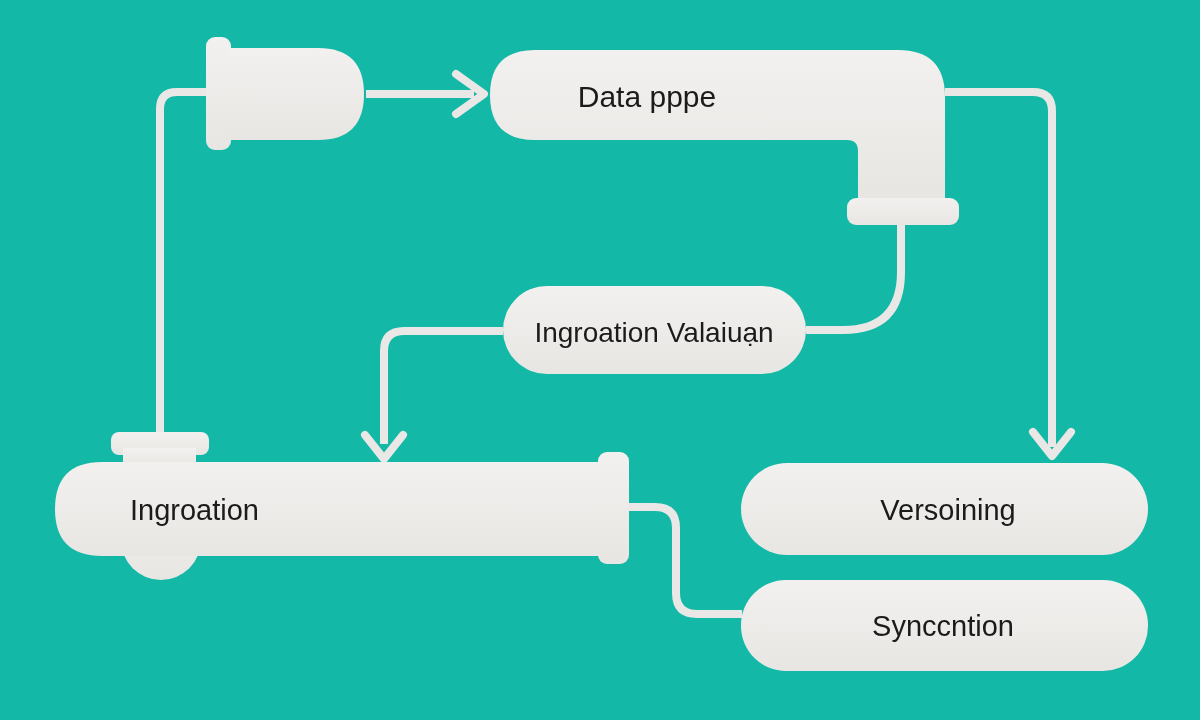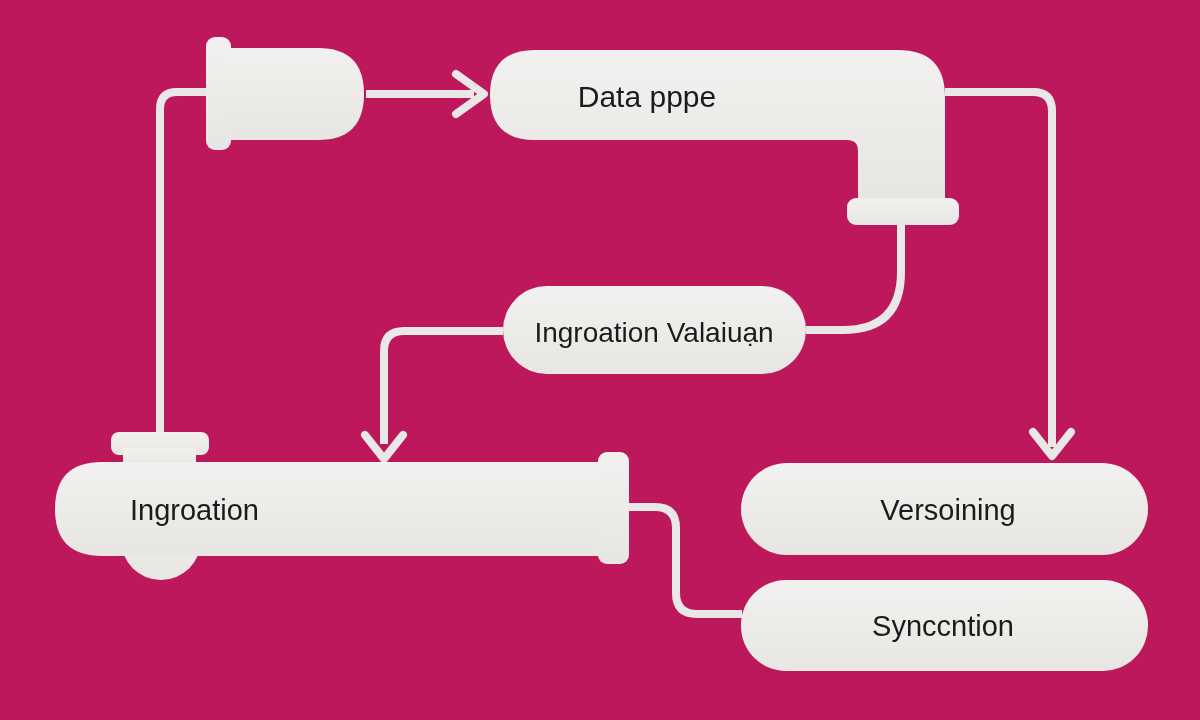--- a/index.html
+++ b/index.html
@@ -8,21 +8,21 @@
     width: 1200px;
     height: 720px;
     background: #000000;
     overflow: hidden;
     font-family: "Liberation Sans", sans-serif;
   }
   .stage {
     position: relative;
     width: 1200px;
     height: 720px;
-    background: #be185d;
+    background: #14b8a6;
   }
   svg { display: block; }
   .node-label {
     fill: #1b1b1b;
     font-family: "Liberation Sans", sans-serif;
   }
   .pipe-line {
     stroke: #e9e8e6;
     stroke-width: 8;
     fill: none;

